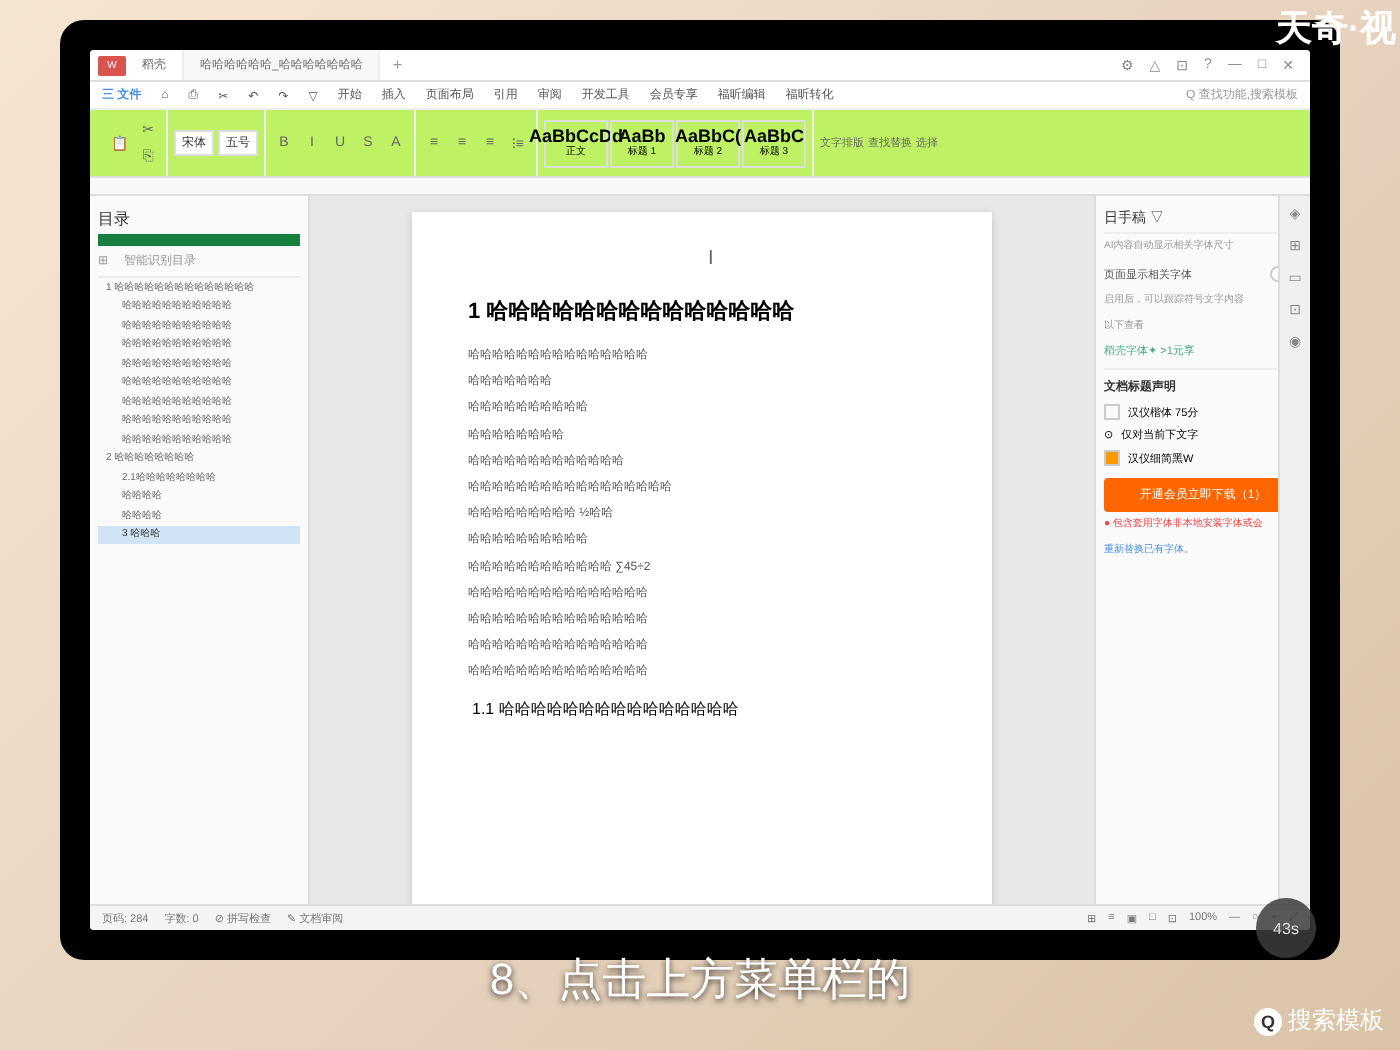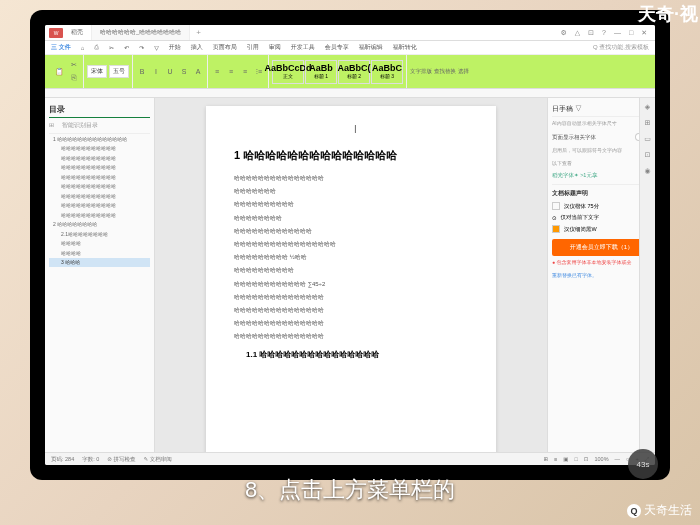--- a/index.html
+++ b/index.html
@@ -19,32 +19,32 @@
 .toolbar{height:34px;background:#bef264;display:flex;align-items:center;padding:0 6px;border-bottom:1px solid #ddd;gap:0}
 .tool-group{display:flex;align-items:center;gap:2px;padding:0 3px;border-right:1px solid #eee;height:100%}
 .tool-btn{width:12px;height:12px;display:flex;align-items:center;justify-content:center;color:#666;font-size:7px}
 .font-sel{font-size:6px;color:#333;border:1px solid #ddd;padding:1px 3px;background:#fff}
 .style-prev{display:flex;gap:1px}
 .style-box{width:32px;height:24px;border:1px solid #ddd;font-size:5px;display:flex;flex-direction:column;align-items:center;justify-content:center;line-height:1.1}
 .style-box .big{font-size:9px;font-weight:bold}
 .ruler{height:9px;background:#f8f8f8;border-bottom:1px solid #ddd}
 .workspace{display:flex;height:calc(100% - 86px);background:#e8e8e8}
 .sidebar-left{width:110px;background:#fafafa;border-right:1px solid #ddd;padding:4px;overflow:hidden}
-.sidebar-title{font-size:8px;font-weight:bold;color:#333;padding:2px 0;border-bottom:1px solid #15803d}
+.sidebar-title{font-size:8px;font-weight:normal;color:#333;padding:2px 0;border-bottom:6px solid #15803d}
 .sidebar-tabs{display:flex;gap:8px;padding:3px 0;font-size:6px;color:#999;border-bottom:1px solid #eee}
 .outline-item{font-size:5px;color:#666;padding:1.5px 0 1.5px 8px;white-space:nowrap;overflow:hidden;text-overflow:ellipsis;line-height:1.3}
 .outline-item.l1{padding-left:4px}
 .outline-item.l2{padding-left:12px}
 .outline-item.sel{background:#d0e4f5;color:#333}
 .doc-area{flex:1;overflow:hidden;display:flex;justify-content:center;padding-top:8px;position:relative}
 .page{width:290px;height:360px;background:#fff;box-shadow:0 1px 4px rgba(0,0,0,0.15);padding:24px 28px;font-size:6px;color:#333;position:relative}
 .cursor{position:absolute;top:18px;left:148px;font-size:10px;color:#666}
 .h1{font-size:11px;font-weight:bold;margin:18px 0 10px;color:#000}
 .p{font-size:6px;line-height:1.7;margin:3px 0;color:#555}
-.h2{font-size:8px;font-weight:bold;margin:8px 12px 4px;color:#000}
+.h2{font-size:8px;font-weight:normal;margin:8px 2px 4px;color:#000}
 .sidebar-right{width:108px;background:#fafafa;border-left:1px solid #ddd;padding:4px;font-size:6px}
 .panel-title{font-size:7px;color:#333;padding:2px 0;border-bottom:1px solid #eee;display:flex;justify-content:space-between}
 .panel-close{color:#999}
 .panel-hint{font-size:5px;color:#999;padding:3px 0;line-height:1.4}
 .panel-opt{display:flex;align-items:center;gap:3px;padding:3px 0;font-size:5.5px;color:#555}
 .toggle{width:16px;height:8px;background:#ccc;border-radius:4px;position:relative;margin-left:auto}
 .toggle::after{content:"";position:absolute;width:6px;height:6px;background:#fff;border-radius:50%;top:1px;left:1px}
 .link-btn{font-size:5.5px;color:#4a8;padding:2px 0}
 .section-hdr{font-size:6px;color:#333;padding:4px 0 2px;font-weight:bold;border-top:1px solid #eee;margin-top:3px}
 .style-row{display:flex;align-items:center;gap:4px;padding:2px 0;font-size:5.5px}
@@ -267,14 +267,14 @@
   </div>
 </div>
 
 </div>
 </div>
 
 <div class="timer">43s</div>
 <div class="subtitle">8、点击上方菜单栏的</div>
 <div class="watermark-br">
   <div class="wm-icon">Q</div>
-  <span>天奇生活</span>
+  <span>搜索模板</span>
 </div>
 
 </body></html>

